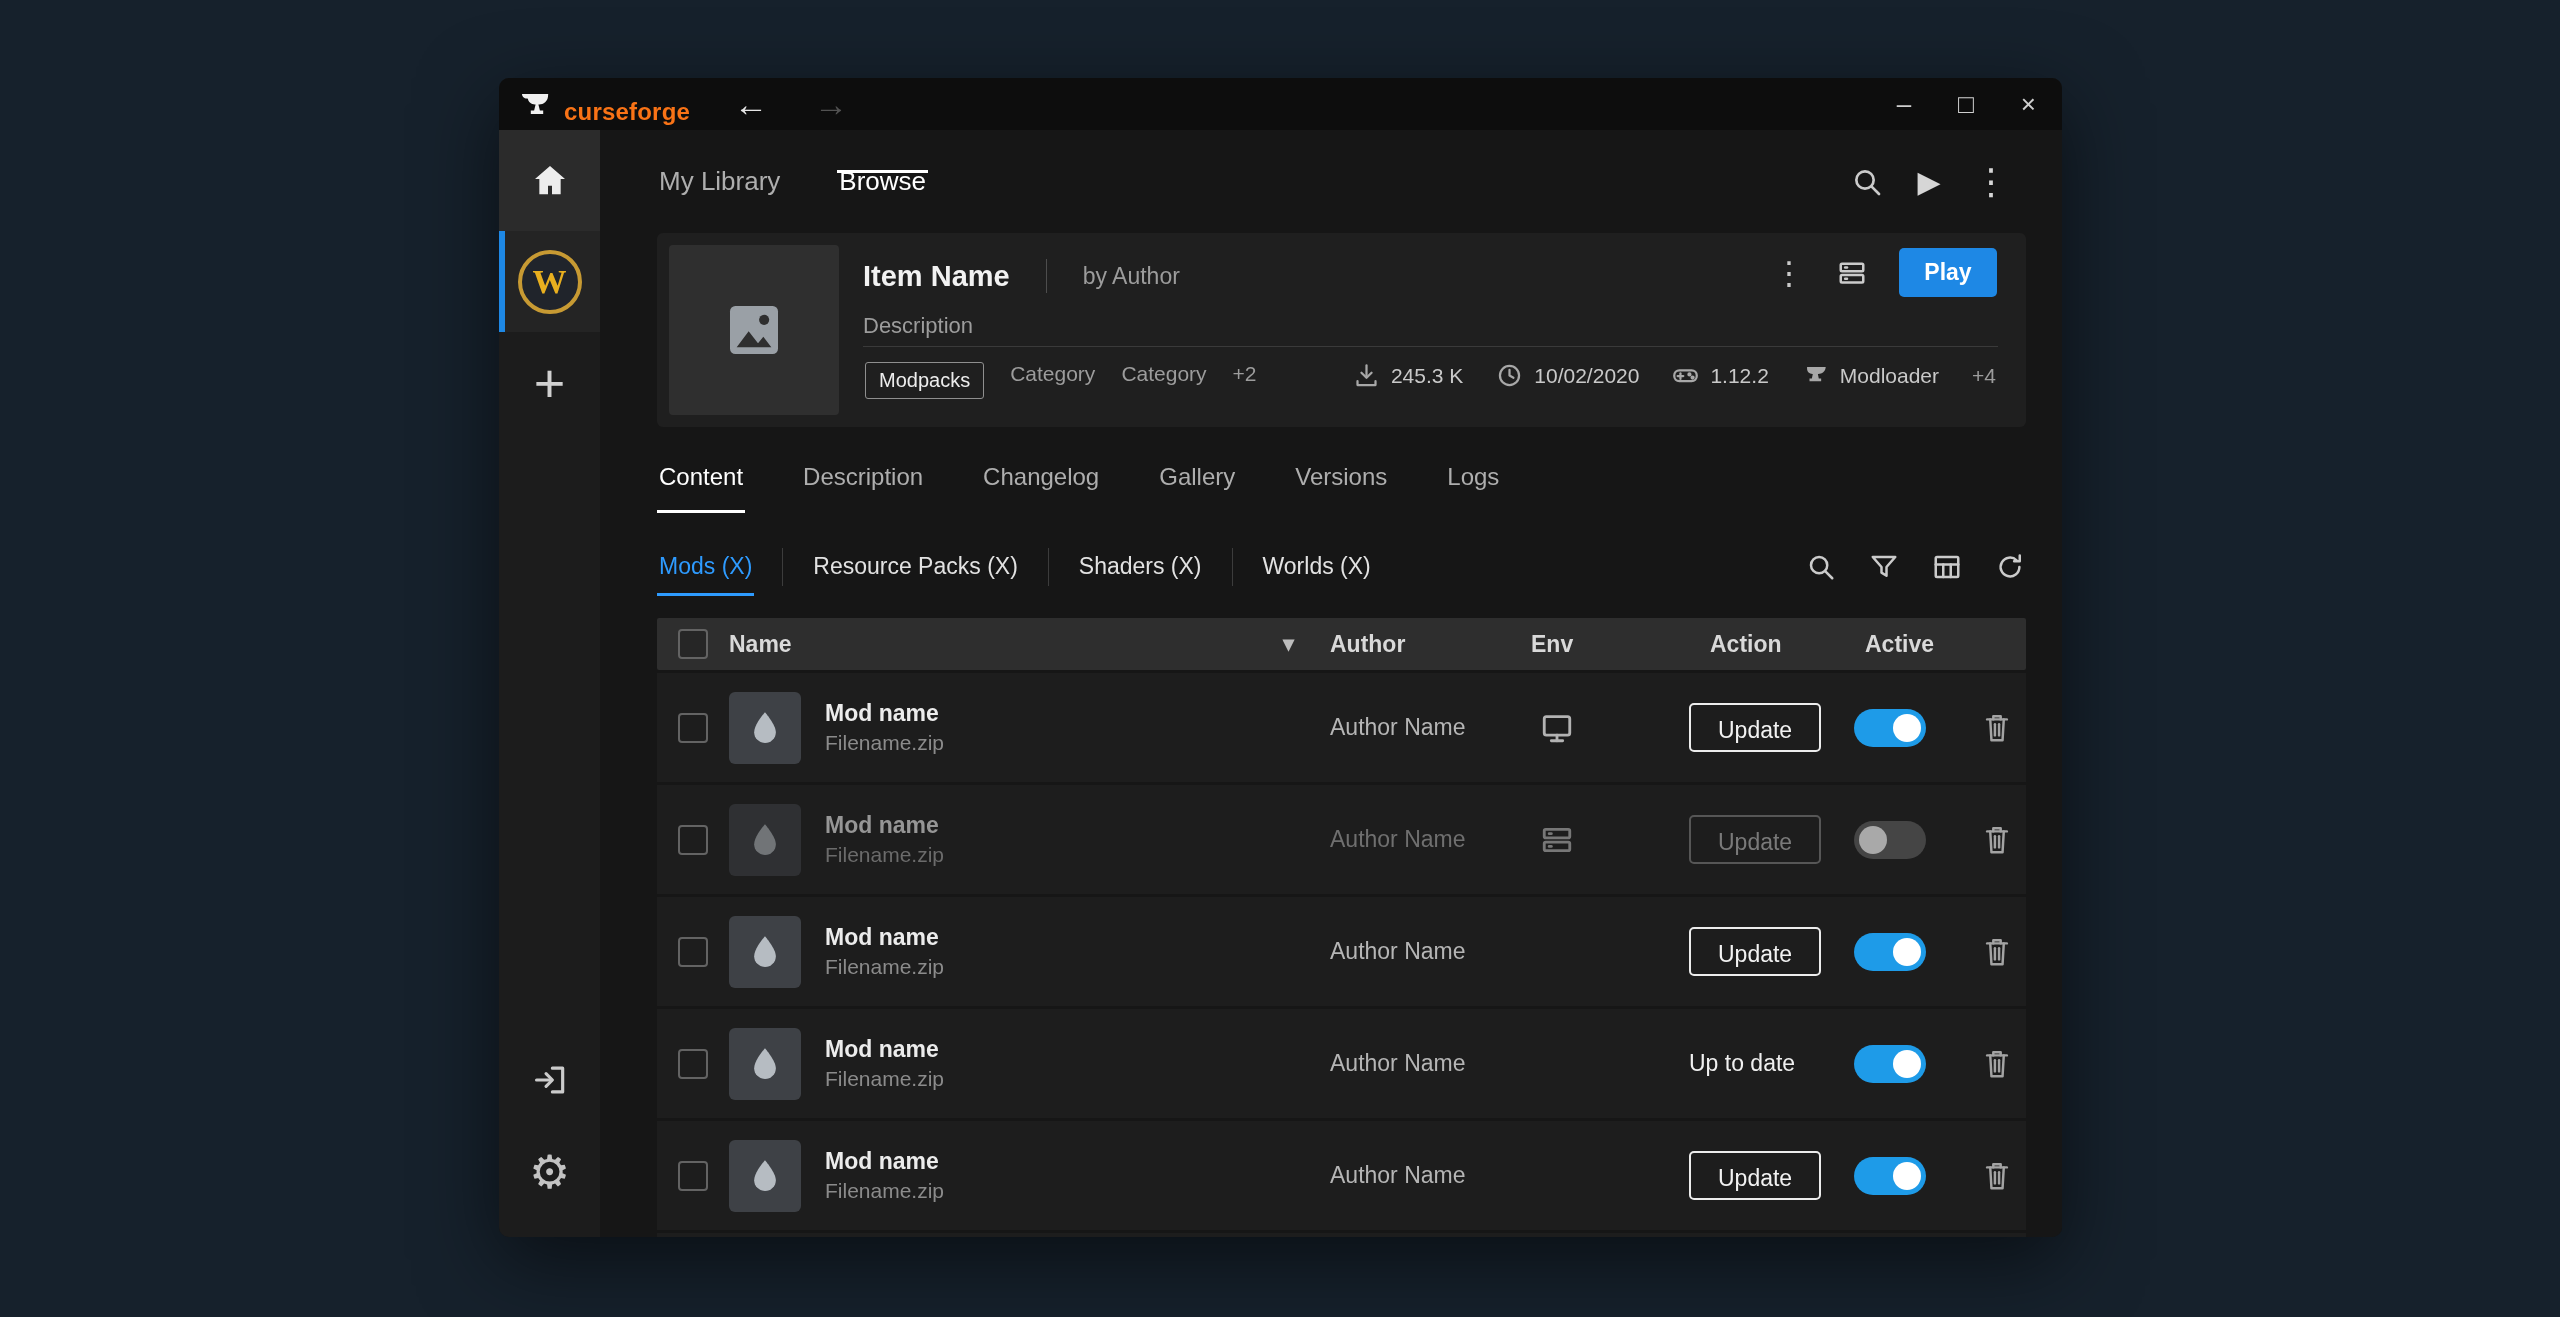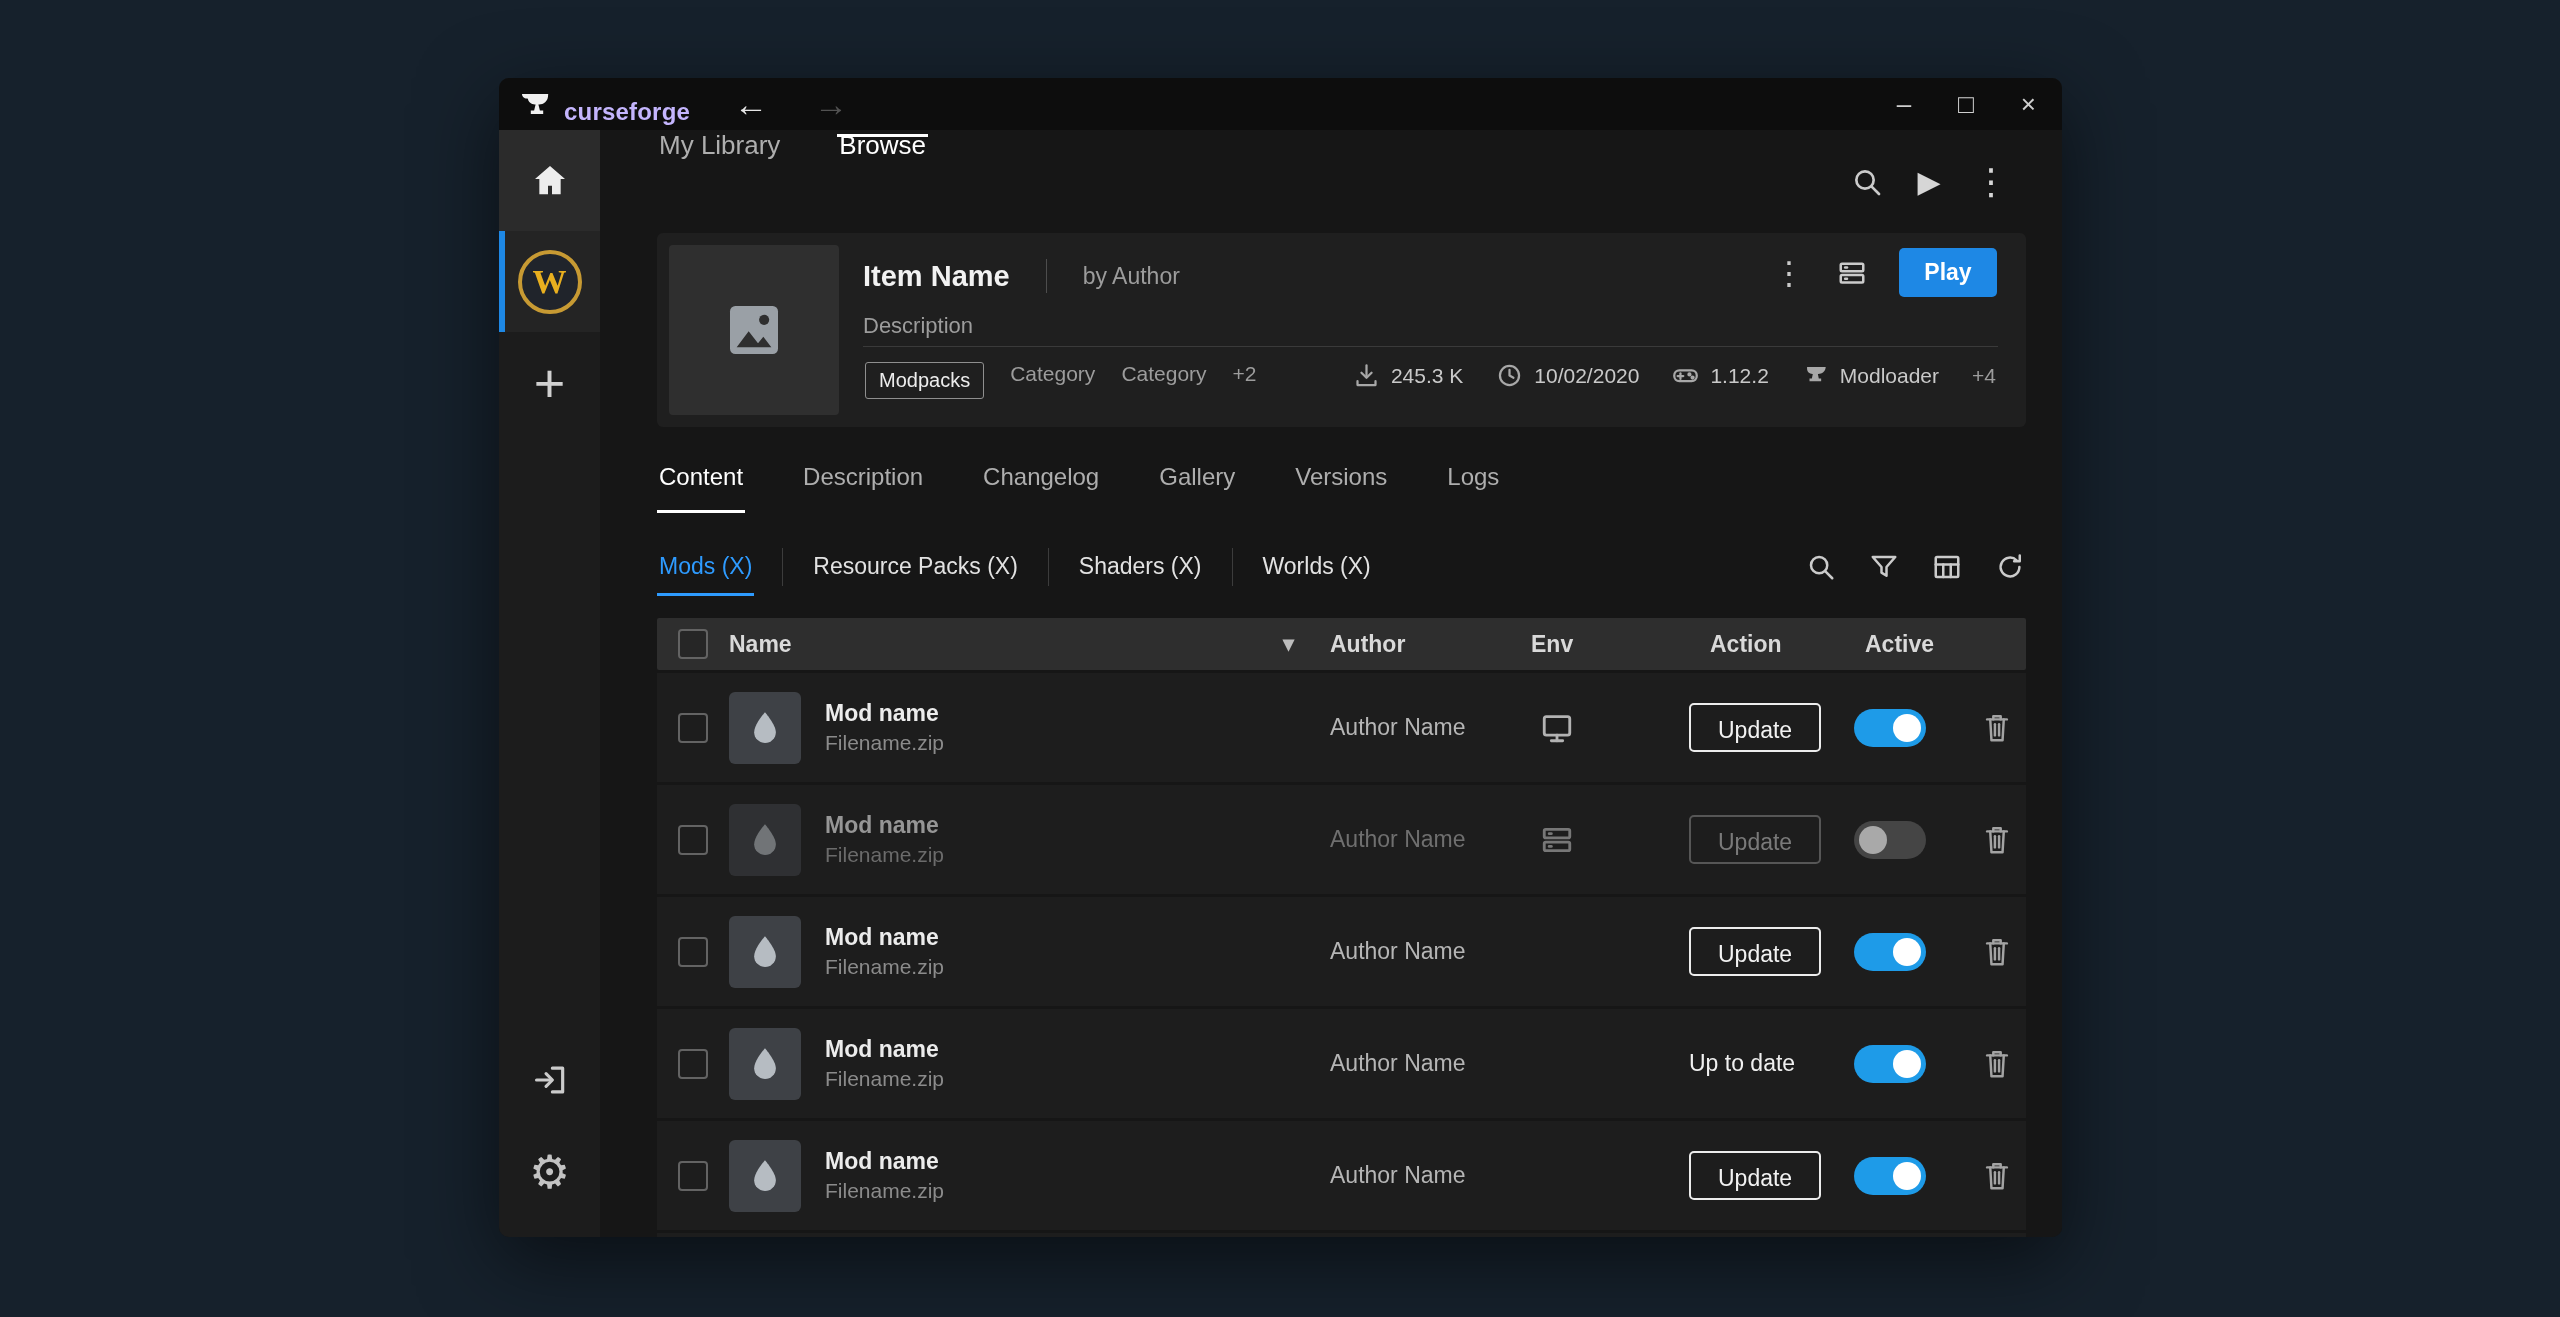--- a/index.html
+++ b/index.html
@@ -14,21 +14,21 @@
   .window {
     position: absolute; left: 499px; top: 78px; width: 1563px; height: 1159px;
     background: #181818; border-radius: 10px; overflow: hidden;
     display: flex; flex-direction: column;
     box-shadow: 0 24px 80px rgba(0,0,0,.55);
   }
   
   .titlebar { flex: 0 0 52px; background: #0d0d0d; display: flex; align-items: center; padding: 0 26px 0 22px; }
   .logo { display: flex; align-items: center; gap: 11px; }
   .logo svg { width: 32px; height: 26px; display: block; }
-  .app-name { font-size: 24px; font-weight: 700; color: #c4b5fd; letter-spacing: .2px; margin-top: 16px; }
+  .app-name { font-size: 24px; font-weight: 700; color: #f97316; letter-spacing: .2px; margin-top: 16px; }
   .nav-arrows { display: flex; gap: 46px; margin-left: 44px; font-size: 34px; line-height: 1; }
   .nav-back { color: #e6e6e6; cursor: pointer; }
   .nav-fwd { color: #525252; cursor: default; }
   .win-controls { margin-left: auto; display: flex; align-items: center; gap: 47px; color: #cfcfcf; }
   .win-controls span { font-size: 26px; line-height: 1; cursor: default; }
   
   .app-body { flex: 1; display: flex; min-height: 0; }
   .sidebar { flex: 0 0 101px; background: #1c1c1c; display: flex; flex-direction: column; }
   .side-tile { height: 101px; display: flex; align-items: center; justify-content: center; position: relative; cursor: pointer; }
   .tile-home { background: #2b2b2b; }
@@ -42,21 +42,21 @@
     font-family: "Liberation Serif", serif; font-weight: 700; font-size: 34px;
   }
   .plus-glyph { font-size: 54px; color: #d0d0d0; font-weight: 400; line-height: 1; }
   .side-bottom { margin-top: auto; display: flex; flex-direction: column; align-items: center; gap: 50px; padding-bottom: 44px; }
   .sb-icon { width: 42px; height: 42px; display: flex; align-items: center; justify-content: center; cursor: pointer; }
   .sb-icon svg { width: 38px; height: 38px; }
   .gear-glyph { font-size: 46px; color: #c3c3c3; line-height: 1; cursor: pointer; }
   
   .main { flex: 1; background: #161616; display: flex; flex-direction: column; min-width: 0; }
   .topnav { flex: 0 0 103px; display: flex; align-items: stretch; padding: 0 52px 0 57px; }
-  .topnav .tabs { display: flex; gap: 55px; align-items: flex-start; }
+  .topnav .tabs { display: flex; gap: 55px; align-items: center; }
   .tab { display: flex; align-items: center; font-size: 26px; color: #aeaeae; position: relative; padding: 0 2px; cursor: pointer; }
   .tab.active { color: #ffffff; }
   .tab.active::after { content: ""; position: absolute; left: 0; right: 0; bottom: 24px; height: 3px; background: #ffffff; }
   .topnav-icons { margin-left: auto; display: flex; align-items: center; gap: 24px; }
   .icon { display: flex; align-items: center; justify-content: center; cursor: pointer; }
   .topnav-icons .icon { width: 38px; height: 38px; }
   .topnav-icons svg { width: 32px; height: 32px; }
   .play-glyph { font-size: 30px; color: #d6d6d6; line-height: 1; }
   .kebab-glyph { font-size: 36px; color: #d6d6d6; line-height: 1; }
   .s-ic { fill: none; stroke: #cbcbcb; stroke-width: 2; stroke-linecap: round; stroke-linejoin: round; display: block; }

